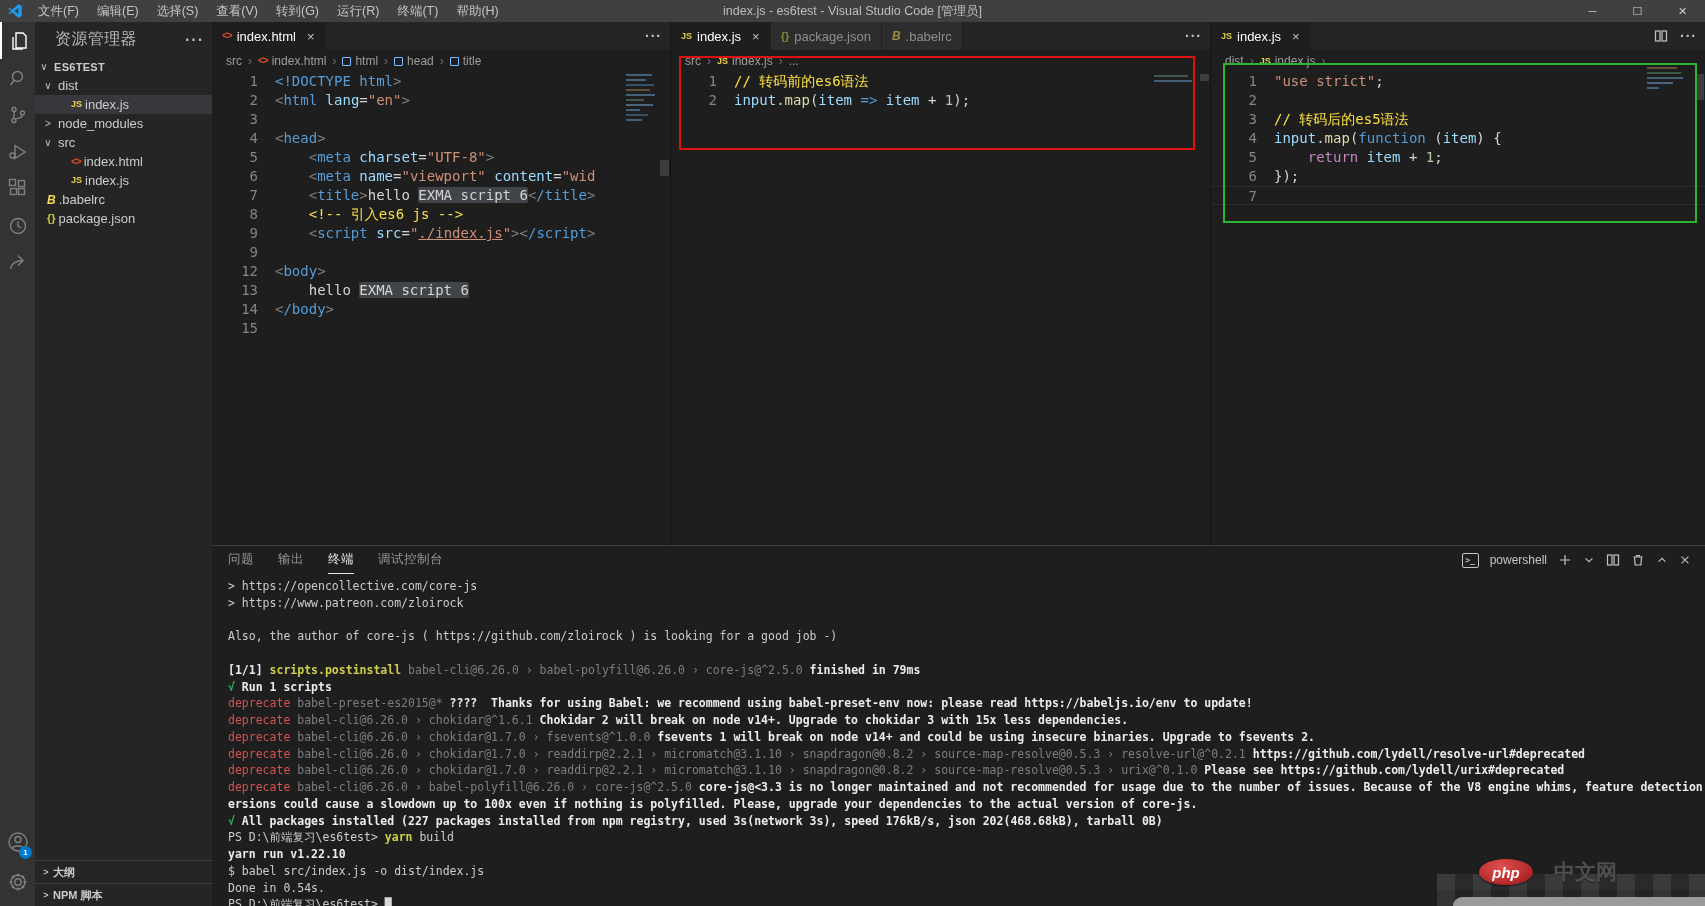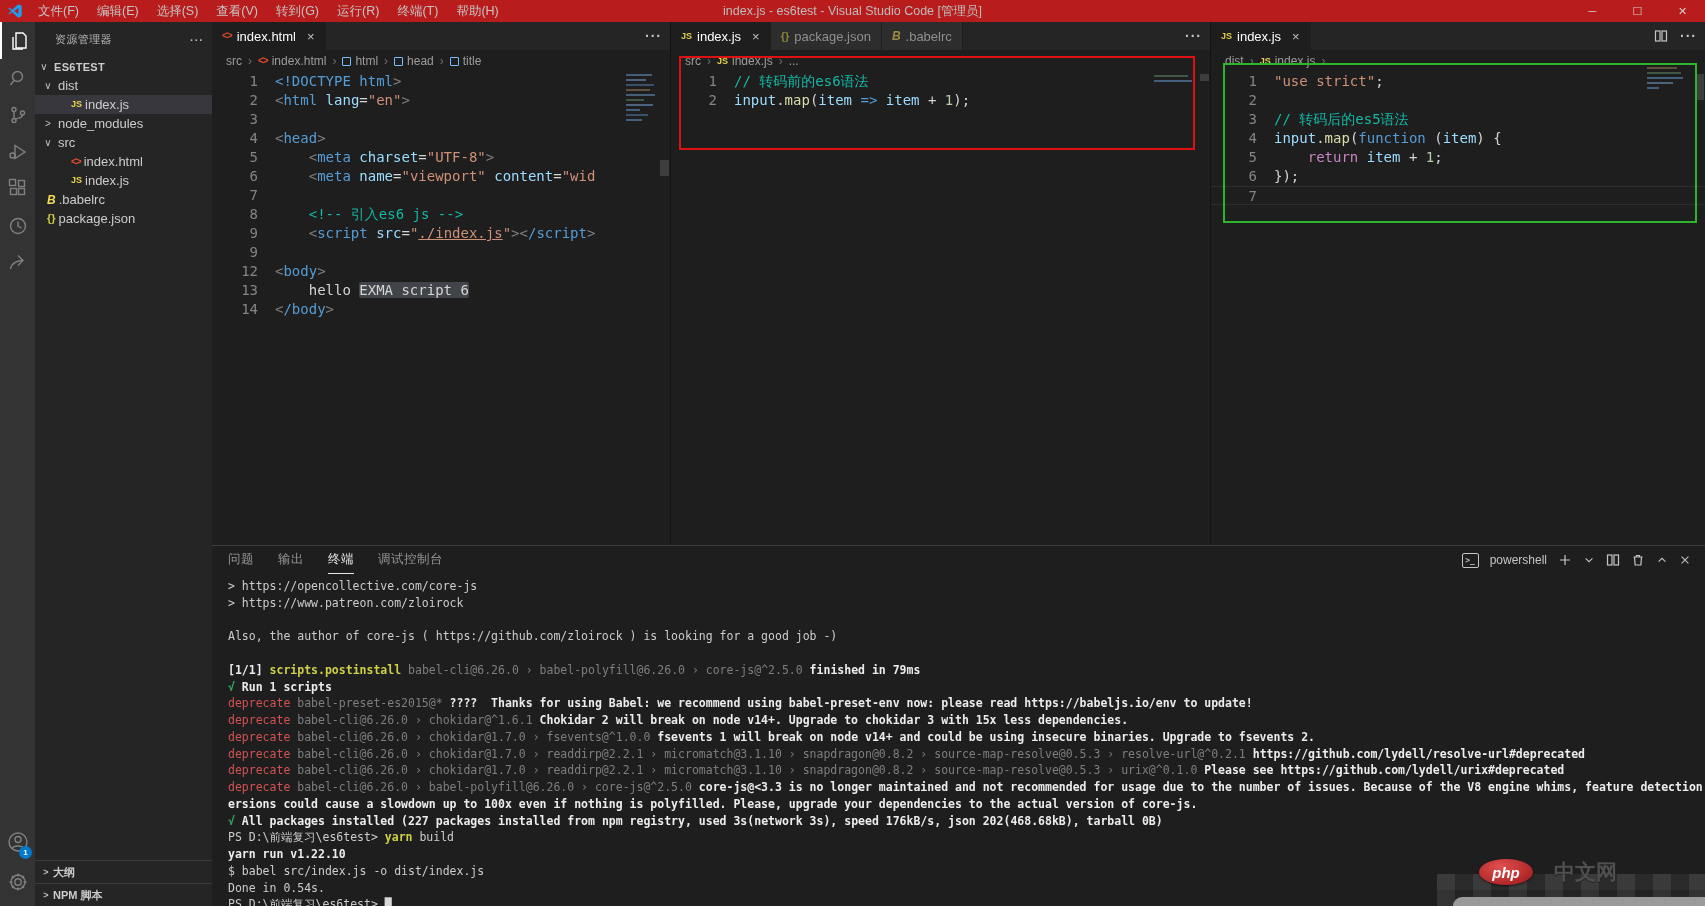--- a/index.html
+++ b/index.html
@@ -1,35 +1,35 @@
 <!DOCTYPE html>
 <html><head>
 <meta charset="utf-8">
 <style>
   html,body{margin:0;padding:0;}
   body{width:1705px;height:906px;position:relative;overflow:hidden;background:#1e1e1e;
        font-family:"Liberation Sans",sans-serif;color:#cccccc;-webkit-font-smoothing:antialiased;}
   
-  .titlebar{height:22px;background:#b91c1c;display:flex;align-items:center;font-size:12.5px;color:#c5c5c5;position:relative;z-index:20;}
+  .titlebar{height:22px;background:#404040;display:flex;align-items:center;font-size:12.5px;color:#c5c5c5;position:relative;z-index:20;}
   .vslogo{width:16px;height:16px;margin:0 6px 0 7px;flex:none;}
   .menu-item{padding:0 9px;line-height:22px;cursor:default;}
   .title-text{position:absolute;left:50%;transform:translateX(-50%);color:#bdbdbd;}
   .win-controls{margin-left:auto;display:flex;height:22px;}
   .win-btn{width:45px;text-align:center;line-height:22px;font-size:11px;color:#cfcfcf;}
   
   .main{display:flex;height:884px;}
   .activitybar{width:35px;background:#333333;position:relative;flex:none;}
   .ab-item{height:37px;display:flex;align-items:center;justify-content:center;color:#808080;position:relative;}
   .ab-item.active{color:#ffffff;border-left:2px solid #ffffff;}
   .ab-item svg{stroke:currentColor;fill:none;stroke-width:1.4;}
   .ab-bottom{position:absolute;bottom:4px;left:0;width:35px;}
   .badge{position:absolute;right:3px;bottom:3px;background:#007acc;color:#fff;font-size:8px;min-width:13px;height:13px;border-radius:7px;line-height:13px;text-align:center;font-weight:bold;}
   
   .sidebar{width:177px;background:#252526;position:relative;flex:none;font-size:13px;}
-  .sb-header{height:35px;display:flex;align-items:center;padding:0 8px 0 20px;font-size:11px;color:#b8b8b8;letter-spacing:.4px;}
+  .sb-header{height:35px;display:flex;align-items:center;padding:0 8px 0 20px;font-size:16px;color:#b8b8b8;letter-spacing:.4px;}
   .sb-more{margin-left:auto;color:#bbb;letter-spacing:1px;font-weight:bold;}
   .tree-row{height:19px;display:flex;align-items:center;white-space:nowrap;cursor:pointer;color:#cccccc;}
   .tree-row.selected{background:#37373d;}
   .tree-chev{width:14px;text-align:center;font-size:10px;color:#c0c0c0;flex:none;}
   .tree-label{margin-left:3px;}
   .tree-row.root .tree-label{font-weight:bold;font-size:11px;letter-spacing:.3px;}
   .sb-bottom{position:absolute;bottom:0;left:0;right:0;}
   .sb-section{height:22px;border-top:1px solid #3c3c3c;display:flex;align-items:center;font-size:11px;font-weight:bold;color:#cccccc;padding-left:4px;}
   .sb-section .tree-chev{font-size:9px;}
   
@@ -59,21 +59,21 @@
   
   .fi{display:inline-block;font-family:"Liberation Sans",sans-serif;line-height:1;}
   .fi-js{color:#e8d44d;font-weight:bold;font-size:9px;}
   .fi-html{color:#e44d26;font-weight:bold;font-size:10px;letter-spacing:-1px;}
   .fi-json{color:#cbcb41;font-weight:bold;font-size:11px;}
   .fi-babel{color:#f5da55;font-weight:bold;font-style:italic;font-size:12px;}
   .fi-sym{width:7px;height:7px;border:1px solid #75beff;border-radius:1px;}
   
   .c-tag{color:#569cd6;} .c-kw{color:#569cd6;} .c-attr{color:#9cdcfe;} .c-var{color:#9cdcfe;}
   .c-str{color:#ce9178;} .c-strlink{color:#ce9178;text-decoration:underline;}
-  .c-com{color:#14b8a6;} .c-fn{color:#dcdcaa;} .c-num{color:#b5cea8;}
+  .c-com{color:#fde047;} .c-fn{color:#dcdcaa;} .c-num{color:#b5cea8;}
   .c-pln{color:#d4d4d4;} .c-pun{color:#808080;} .c-ctrl{color:#c586c0;}
   .c-hl{color:#d4d4d4;background:#414549;border-radius:2px;}
   
   .minimap{position:absolute;width:30px;opacity:.85;}
   .mm-line{height:2px;margin-bottom:3px;}
   .vscroll{position:absolute;right:0;top:50px;bottom:0;width:11px;}
   .vslider{position:absolute;left:1px;width:9px;background:rgba(121,121,121,.35);}
   
   .ann{position:absolute;z-index:10;pointer-events:none;}
   
@@ -290,27 +290,28 @@
               <span>title</span>
             </span>
           </div>
         <div class="codelines" style="height:473px;">
             <div class="code-line"><span class="ln">1</span><span class="lc"><span class="c-kw">&lt;!DOCTYPE </span><span class="c-tag">html</span><span class="c-pun">&gt;</span></span></div>
             <div class="code-line"><span class="ln">2</span><span class="lc"><span class="c-pun">&lt;</span><span class="c-tag">html</span><span class="c-pln"> </span><span class="c-attr">lang</span><span class="c-pln">=</span><span class="c-str">"en"</span><span class="c-pun">&gt;</span></span></div>
             <div class="code-line"><span class="ln">3</span><span class="lc"></span></div>
             <div class="code-line"><span class="ln">4</span><span class="lc"><span class="c-pun">&lt;</span><span class="c-tag">head</span><span class="c-pun">&gt;</span></span></div>
             <div class="code-line"><span class="ln">5</span><span class="lc"><span class="c-pln">    </span><span class="c-pun">&lt;</span><span class="c-tag">meta</span><span class="c-pln"> </span><span class="c-attr">charset</span><span class="c-pln">=</span><span class="c-str">"UTF-8"</span><span class="c-pun">&gt;</span></span></div>
             <div class="code-line"><span class="ln">6</span><span class="lc"><span class="c-pln">    </span><span class="c-pun">&lt;</span><span class="c-tag">meta</span><span class="c-pln"> </span><span class="c-attr">name</span><span class="c-pln">=</span><span class="c-str">"viewport"</span><span class="c-pln"> </span><span class="c-attr">content</span><span class="c-pln">=</span><span class="c-str">"wid</span></span></div>
-            <div class="code-line"><span class="ln">7</span></div>
+            <div class="code-line"><span class="ln">7</span><span class="lc"><span class="c-pln">    </span><span class="c-pun">&lt;</span><span class="c-tag">title</span><span class="c-pun">&gt;</span><span class="c-pln">hello </span><span class="c-hl">EXMA script 6</span><span class="c-pun">&lt;</span><span class="c-tag">/title</span><span class="c-pun">&gt;</span></span></div>
             <div class="code-line"><span class="ln">8</span><span class="lc"><span class="c-pln">    </span><span class="c-com">&lt;!-- 引入es6 js --&gt;</span></span></div>
             <div class="code-line"><span class="ln">9</span><span class="lc"><span class="c-pln">    </span><span class="c-pun">&lt;</span><span class="c-tag">script</span><span class="c-pln"> </span><span class="c-attr">src</span><span class="c-pln">=</span><span class="c-str">"</span><span class="c-strlink">./index.js</span><span class="c-str">"</span><span class="c-pun">&gt;</span><span class="c-pun">&lt;</span><span class="c-tag">/script</span><span class="c-pun">&gt;</span></span></div>
             <div class="code-line"><span class="ln">9</span><span class="lc"></span></div>
             <div class="code-line"><span class="ln">12</span><span class="lc"><span class="c-pun">&lt;</span><span class="c-tag">body</span><span class="c-pun">&gt;</span></span></div>
             <div class="code-line"><span class="ln">13</span><span class="lc"><span class="c-pln">    hello </span><span class="c-hl">EXMA script 6</span></span></div>
             <div class="code-line"><span class="ln">14</span><span class="lc"><span class="c-pun">&lt;</span><span class="c-tag">/body</span><span class="c-pun">&gt;</span></span></div>
+            <div class="code-line"><span class="ln">15</span><span class="lc"></span></div>
           </div>
         <div class="minimap" style="right:14px;top:52px;height:120px;">
           <div class="mm-line" style="background:#4a6b8a;width:26px;"></div>
           <div class="mm-line" style="background:#55708e;width:20px;"></div>
           <div class="mm-line" style="background:#3d5a75;width:28px;"></div>
           <div class="mm-line" style="background:#6b5a40;width:24px;"></div>
           <div class="mm-line" style="background:#4a6b8a;width:29px;"></div>
           <div class="mm-line" style="background:#47604f;width:18px;"></div>
           <div class="mm-line" style="background:#55708e;width:27px;"></div>
           <div class="mm-line" style="background:#4a6b8a;width:14px;"></div>

